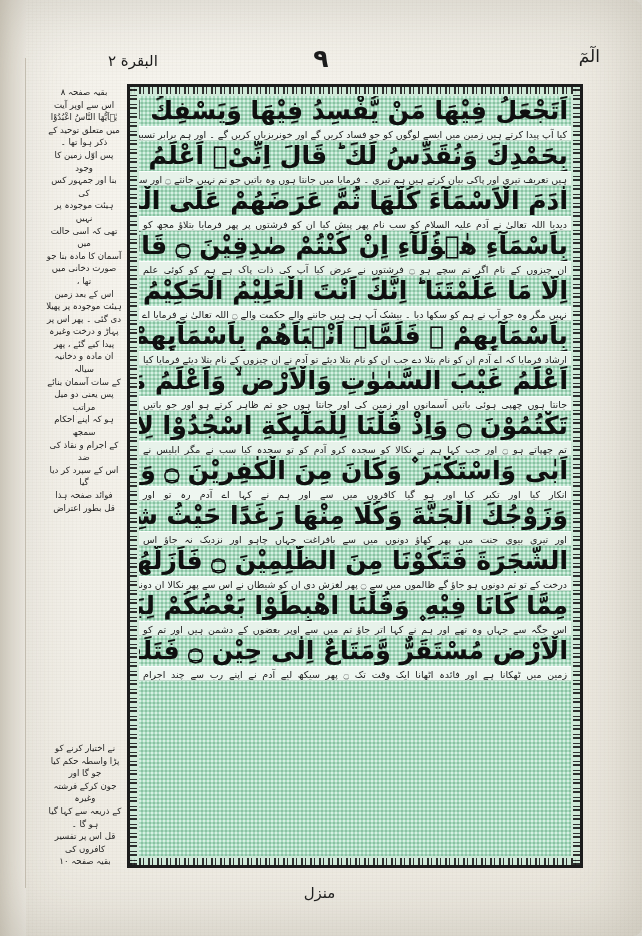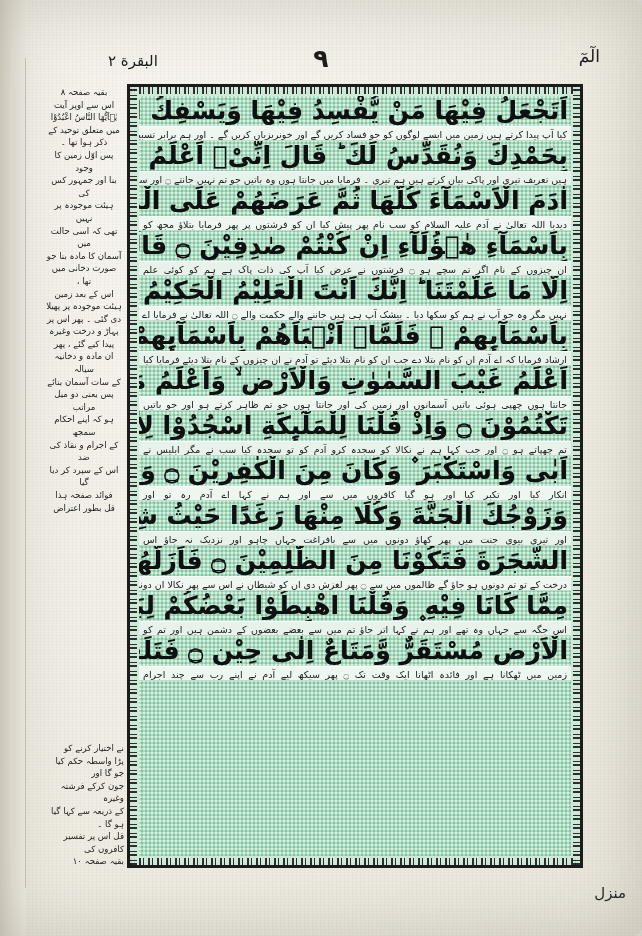--- a/index.html
+++ b/index.html
@@ -107,26 +107,26 @@
 
   
   .margin{
     position:absolute;
     direction:rtl;text-align:center;
     color:#1d1d1d;
     font-size:8.6px;line-height:12.6px;
     white-space:pre-line;
   }
   #margin-left{left:46px;top:86px;width:76px;}
-  #margin-left-bottom{left:46px;top:742px;width:78px;text-align:right;}
+  #margin-left-bottom{left:46px;top:742px;width:78px;}
 
   
   #footer{
-    position:absolute;left:0;right:16px;top:884px;
-    text-align:right;font-size:15px;color:#1c1c1c;direction:rtl;
+    position:absolute;left:0;right:3px;top:884px;
+    text-align:center;font-size:15px;color:#1c1c1c;direction:rtl;
   }
   
   #vignette{
     position:absolute;inset:0;pointer-events:none;
     box-shadow:inset 0 0 70px rgba(120,112,95,.30);
   }
 </style>
 </head>
 <body>
 
@@ -163,21 +163,21 @@
           <div class="ur">جانتا ہوں چھپی ہوئی باتیں آسمانوں اور زمین کی      اور جانتا ہوں جو تم ظاہر کرتے ہو اور جو باتیں</div>
           <div class="ar">تَكْتُمُوْنَ ۝ وَاِذْ قُلْنَا لِلْمَلٰٓىِٕكَةِ اسْجُدُوْا لِاٰدَمَ فَسَجَدُوْۤا اِلَّاۤ اِبْلِيْسَ ؕ</div>
           <div class="ur pale">تم چھپاتے ہو ۝ اور جب کہا ہم نے نکالا کو سجدہ کرو آدم کو تو سجدہ کیا سب نے مگر ابلیس نے</div>
           <div class="ar">اَبٰى وَاسْتَكْبَرَ ۫ وَكَانَ مِنَ الْكٰفِرِيْنَ ۝ وَقُلْنَا يٰۤاٰدَمُ اسْكُنْ اَنْتَ</div>
           <div class="ur">انکار کیا اور تکبر کیا اور ہو گیا کافروں میں سے      اور ہم نے کہا اے آدم      رہ تو اور</div>
           <div class="ar">وَزَوْجُكَ الْجَنَّةَ وَكُلَا مِنْهَا رَغَدًا حَيْثُ شِئْتُمَا ۪ وَلَا تَقْرَبَا هٰذِهِ</div>
           <div class="ur pale">اور تیری بیوی جنت میں        پھر کھاؤ دونوں میں سے بافراغت جہاں چاہو        اور نزدیک نہ جاؤ اس</div>
           <div class="ar">الشَّجَرَةَ فَتَكُوْنَا مِنَ الظّٰلِمِيْنَ ۝ فَاَزَلَّهُمَا الشَّيْطٰنُ عَنْهَا فَاَخْرَجَهُمَا</div>
           <div class="ur">درخت کے تو تم دونوں ہو جاؤ گے ظالموں میں سے ۝ پھر لغزش دی ان کو شیطان نے اس سے پھر نکالا ان دونوں کو</div>
           <div class="ar">مِمَّا كَانَا فِيْهِ ۪ وَقُلْنَا اهْبِطُوْا بَعْضُكُمْ لِبَعْضٍ عَدُوٌّ ۚ وَلَكُمْ فِی</div>
-          <div class="ur pale">اس جگہ سے جہاں وہ تھے اور ہم نے کہا اتر جاؤ تم میں سے بعضے بعضوں کے دشمن ہیں    اور    تم کو</div>
+          <div class="ur pale">اس جگہ سے جہاں وہ تھے اور ہم نے کہا اتر جاؤ تم میں سے اوپر بعضوں کے دشمن ہیں    اور    تم کو</div>
           <div class="ar">الْاَرْضِ مُسْتَقَرٌّ وَّمَتَاعٌ اِلٰى حِيْنٍ ۝ فَتَلَقّٰۤى اٰدَمُ مِنْ رَّبِّهٖ كَلِمٰتٍ</div>
           <div class="ur">زمین میں ٹھکانا ہے اور فائدہ اٹھانا ایک وقت تک ۝ پھر سیکھ لیے آدم نے اپنے رب سے چند اجرام</div>
         </div>
     </div>
   </div>
 
   <div class="margin" id="margin-left">بقیہ صفحہ ۸
 اس سے اوپر آیت
 یٰۤاَیُّهَا النَّاسُ اعْبُدُوْا
 میں متعلق توحید کے

